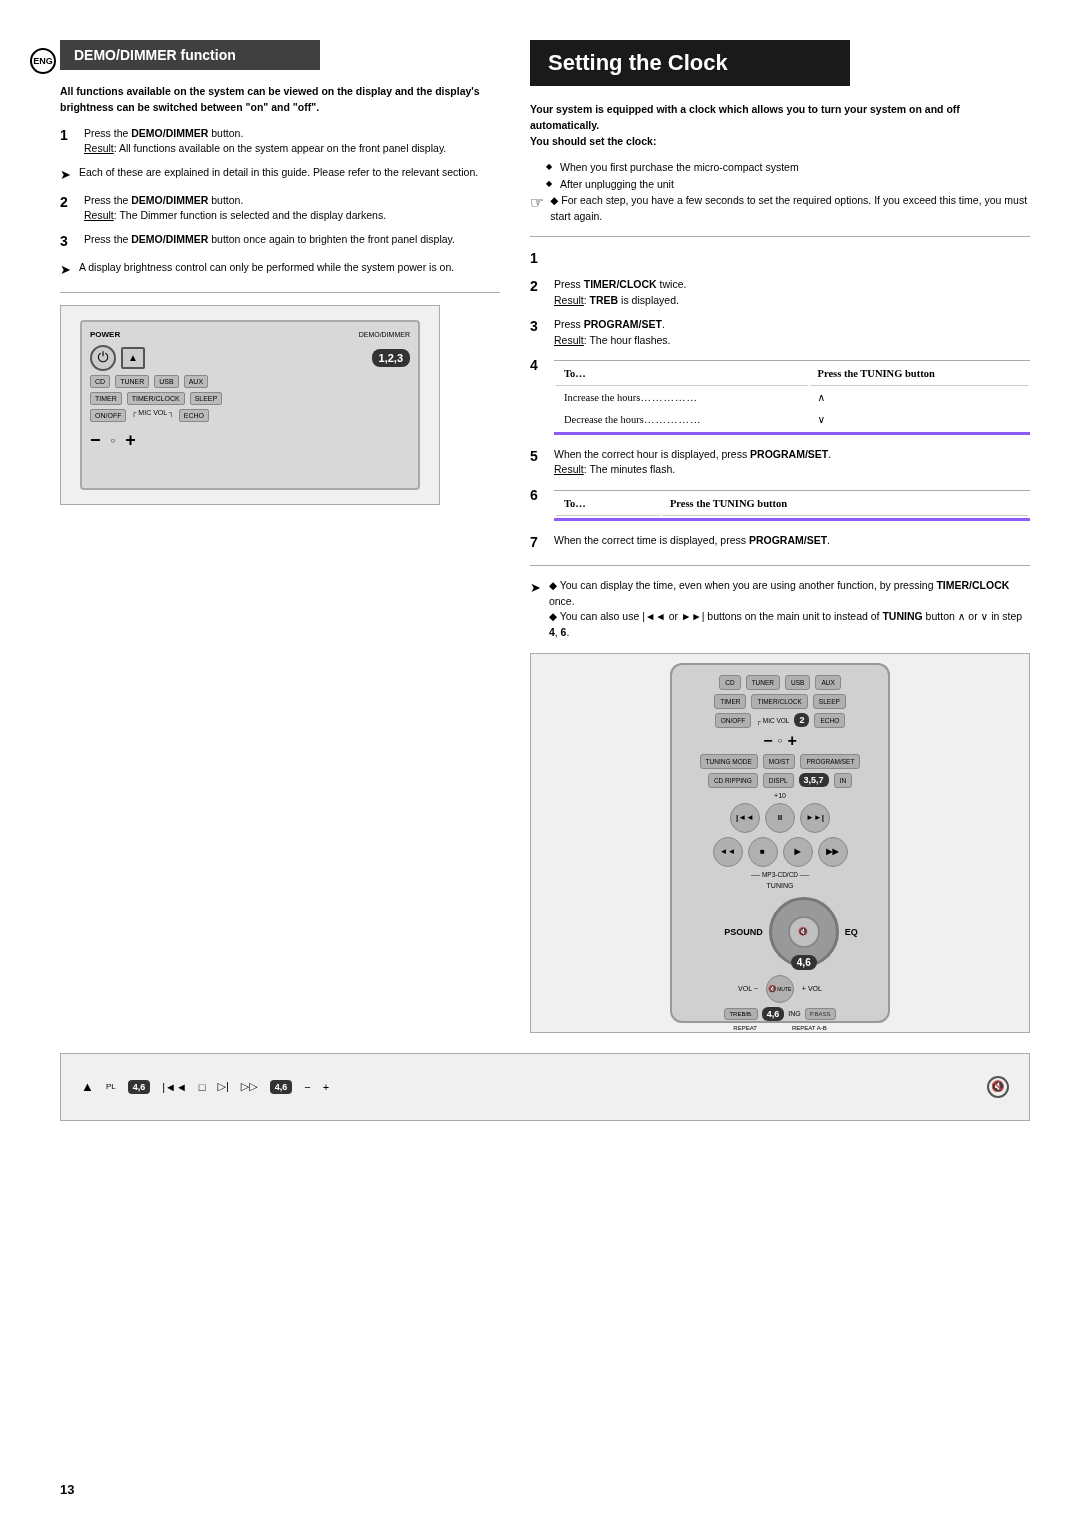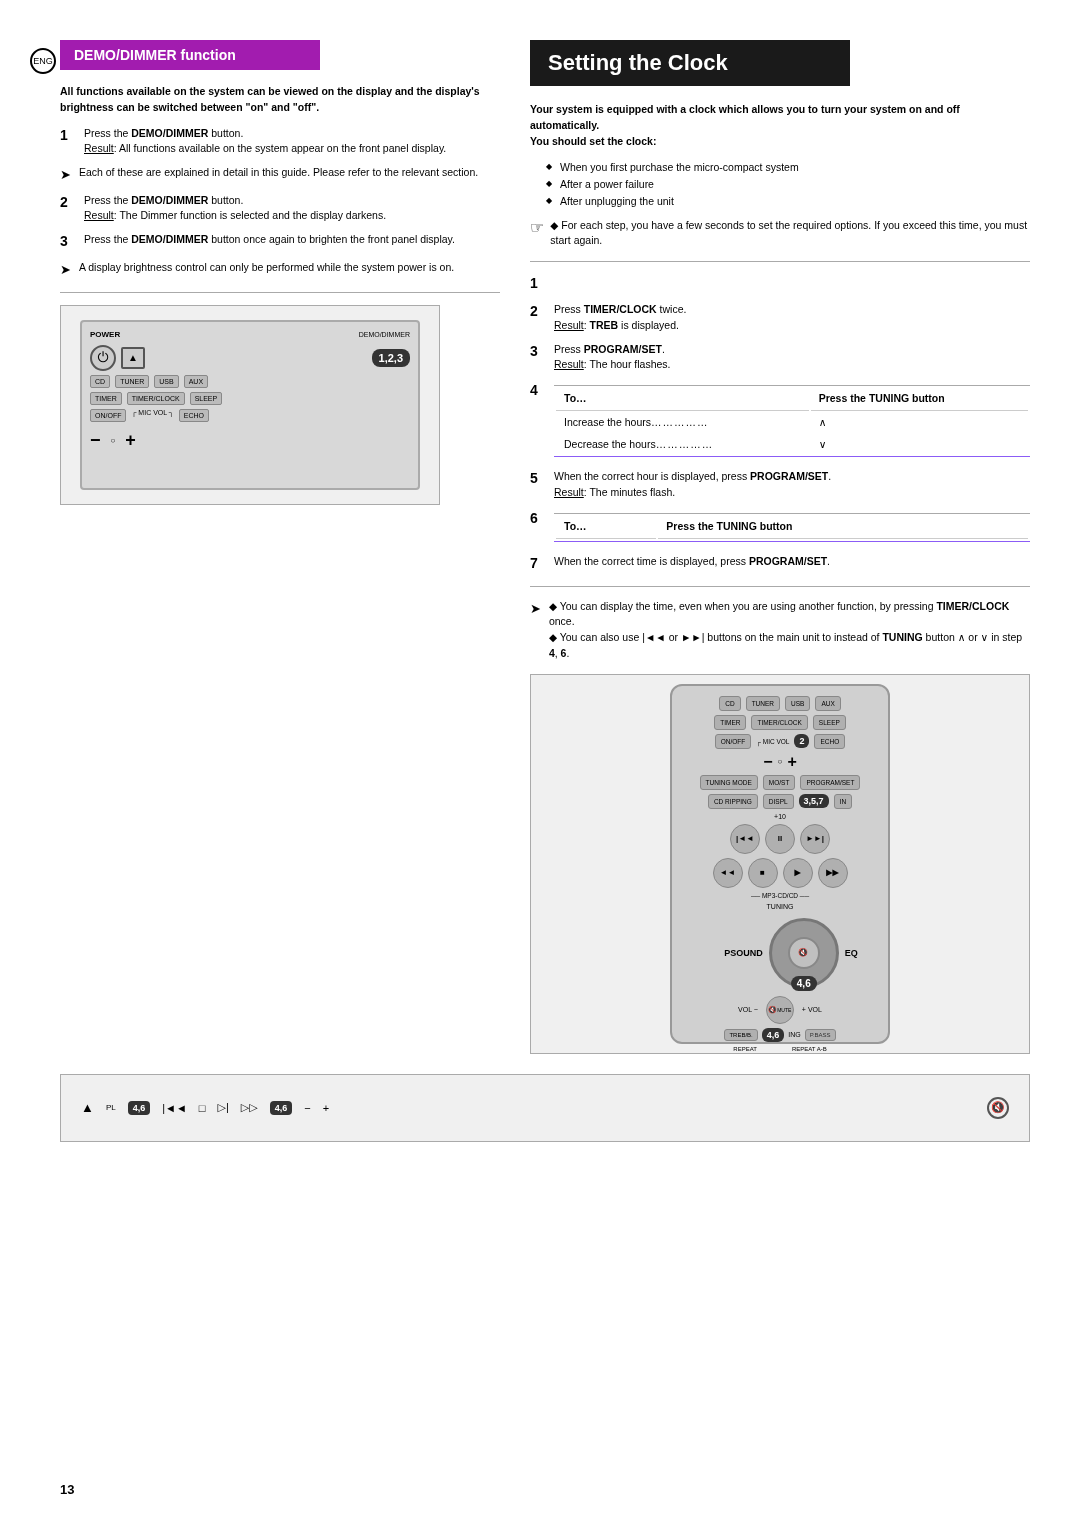--- a/index.html
+++ b/index.html
@@ -31,36 +31,36 @@
       top: 48px;
       left: 30px;
       width: 26px;
       height: 26px;
       border: 2px solid #000;
       border-radius: 50%;
       display: flex;
       align-items: center;
       justify-content: center;
       font-size: 9px;
-      font-weight: normal;
+      font-weight: bold;
     }
     .two-col {
       display: flex;
       gap: 30px;
       width: 100%;
     }
     .left-col {
       width: 440px;
       flex-shrink: 0;
     }
     .right-col {
       flex: 1;
     }
     .section-title-left {
-      background: #a21caf;
+      background: #404040;
       color: #fff;
       font-size: 14px;
       font-weight: bold;
       padding: 7px 14px;
       margin-bottom: 14px;
       display: inline-block;
       min-width: 260px;
     }
     .section-title-right {
       background: #1a1a1a;
@@ -73,21 +73,20 @@
       min-width: 320px;
     }
     .bold-intro {
       font-size: 10.5px;
       font-weight: bold;
       margin-bottom: 10px;
       line-height: 1.5;
     }
     .bullet-list {
       margin-left: 16px;
-      margin-bottom: 8px;
     }
     .bullet-list li {
       list-style: none;
       font-size: 10.5px;
       line-height: 1.6;
       position: relative;
       padding-left: 14px;
     }
     .bullet-list li::before {
       content: '◆';
@@ -179,23 +178,24 @@
       background: #f0f0f0;
       display: flex;
       align-items: center;
       justify-content: space-between;
       padding: 0 20px;
       position: relative;
     }
     .table-step {
       width: 100%;
       border-top: 1px solid #aaa;
-      border-bottom: 1px solid #8b5cf6;
+      border-bottom: 3px solid #8b5cf6;
       margin: 4px 0 4px 0;
       font-size: 10.5px;
+      font-family: Liberation Serif, serif;
     }
     .table-step thead tr th {
       font-weight: bold;
       padding: 3px 8px;
       text-align: left;
       border-bottom: 1px solid #ccc;
     }
     .table-step tbody tr td {
       padding: 2px 8px;
       margin-top: 20px;
@@ -558,21 +558,20 @@
         <span>Setting the Clock</span>
       </div>
 
       <p class="bold-intro">
         <b>Your system is equipped with a clock which allows you to turn your system on and off automatically.</b><br>
         <b>You should set the clock:</b>
       </p>
 
       <ul class="bullet-list">
         <li>When you first purchase the micro-compact system</li>
-        <li>After a power failure</li>
         <li>After unplugging the unit</li>
       </ul>
 
       <div class="note-box">
         <span class="note-icon">☞</span>
         <span>◆ For each step, you have a few seconds to set the required options. If you exceed this time, you must start again.</span>
       </div>
 
       <hr class="divider">
 

